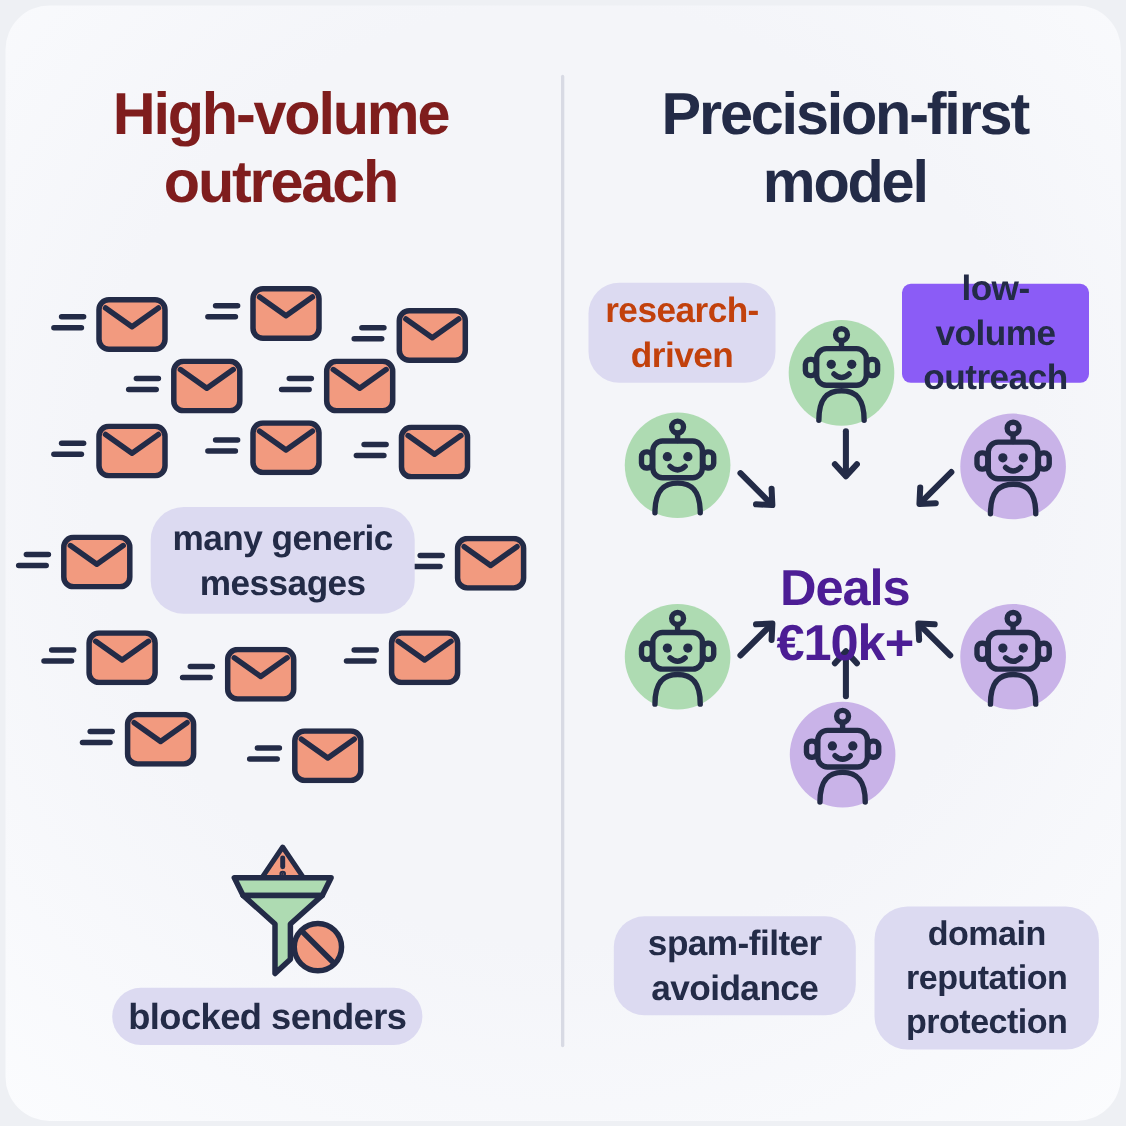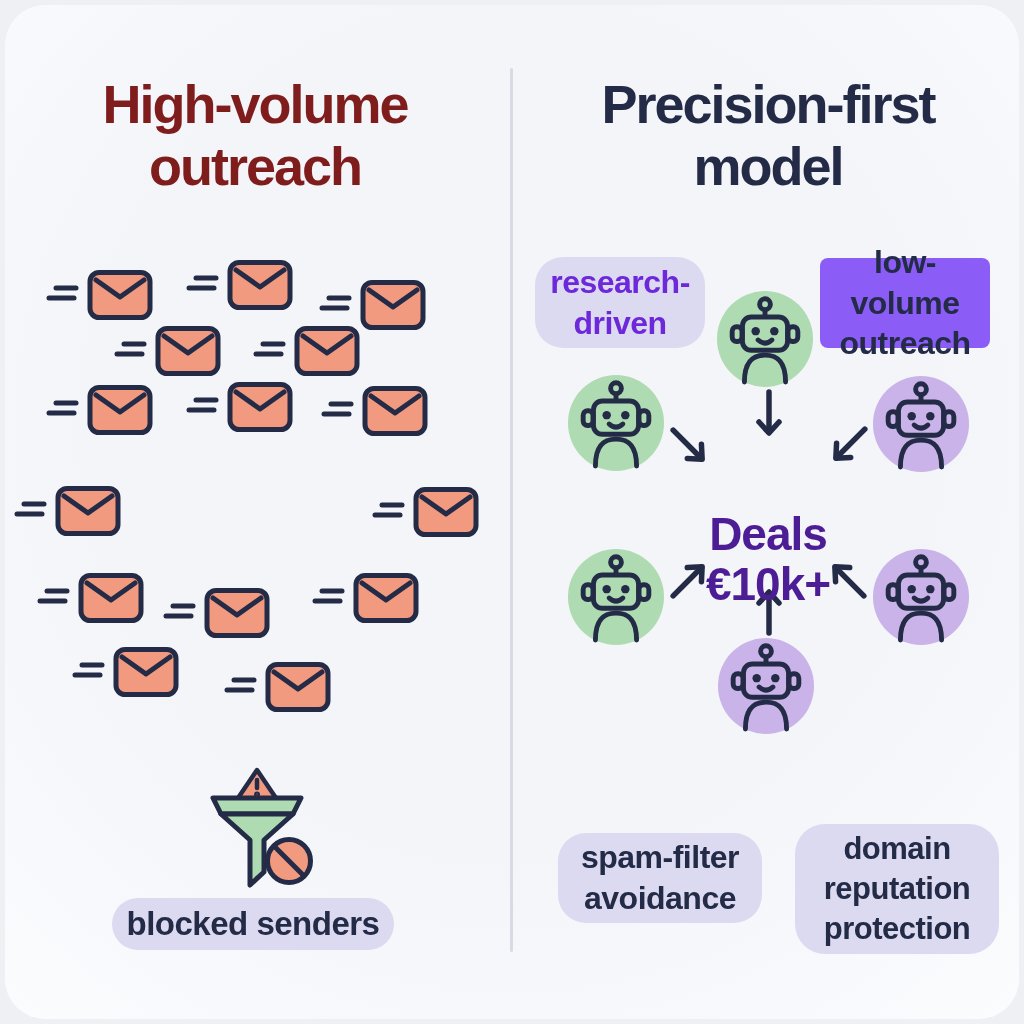--- a/index.html
+++ b/index.html
@@ -299,27 +299,29 @@
     </g>
   </svg></div>
       <div class="icon" style="left: 741px; top: 584px; transform: rotate(180deg);"><svg width="56" height="56" viewBox="-28 -28 56 56">
     <g stroke="#232b47" stroke-width="5.5" fill="none" stroke-linecap="round" stroke-linejoin="round">
       <line x1="0" y1="-21" x2="0" y2="19"></line>
       <path d="M-10 9 L0 20 L10 9"></path>
     </g>
   </svg></div>
     </div>
 
-  <div class="pill pill-blocked" style="left: 112px; top: 898px; width: 282px; height: 52px; border-radius: 26px; color: rgb(35, 43, 71); background: rgb(220, 218, 241);">blocked senders</div>
-
-  <div class="pill" style="left: 535px; top: 257px; width: 170px; height: 91px; border-radius: 28px; color: #6d28d9; background: rgb(220, 218, 241);">research-
+  <div class="pill" style="left: 137px; top: 461px; width: 240px; height: 97px; border-radius: 30px; color: rgb(35, 43, 71); background: rgb(220, 218, 241);">many generic
+messages</div>
+  <div class="pill pill-blocked" style="left: 102px; top: 898px; width: 282px; height: 52px; border-radius: 26px; color: rgb(35, 43, 71); background: rgb(220, 218, 241);">blocked senders</div>
+
+  <div class="pill" style="left: 535px; top: 257px; width: 170px; height: 91px; border-radius: 28px; color: #c2410c; background: rgb(220, 218, 241);">research-
 driven</div>
   <div class="pill" style="left: 820px; top: 258px; width: 170px; height: 90px; border-radius: 8px; color: rgb(35, 43, 71); background: #8b5cf6;">low-volume
 outreach</div>
-  <div class="pill" style="left: 558px; top: 833px; width: 204px; height: 90px; border-radius: 28px; color: rgb(35, 43, 71); background: rgb(220, 218, 241);">spam-filter
+  <div class="pill" style="left: 558px; top: 833px; width: 220px; height: 90px; border-radius: 28px; color: rgb(35, 43, 71); background: rgb(220, 218, 241);">spam-filter
 avoidance</div>
   <div class="pill pill-domain" style="left: 795px; top: 824px; width: 204px; height: 130px; border-radius: 30px; color: rgb(35, 43, 71); background: rgb(220, 218, 241);">domain
 reputation
 protection</div>
 
   <p class="deals" style="color: #4c1d95; margin-top: 44px;">Deals
 €10k+</p>
 </div>
 
 </body></html>

